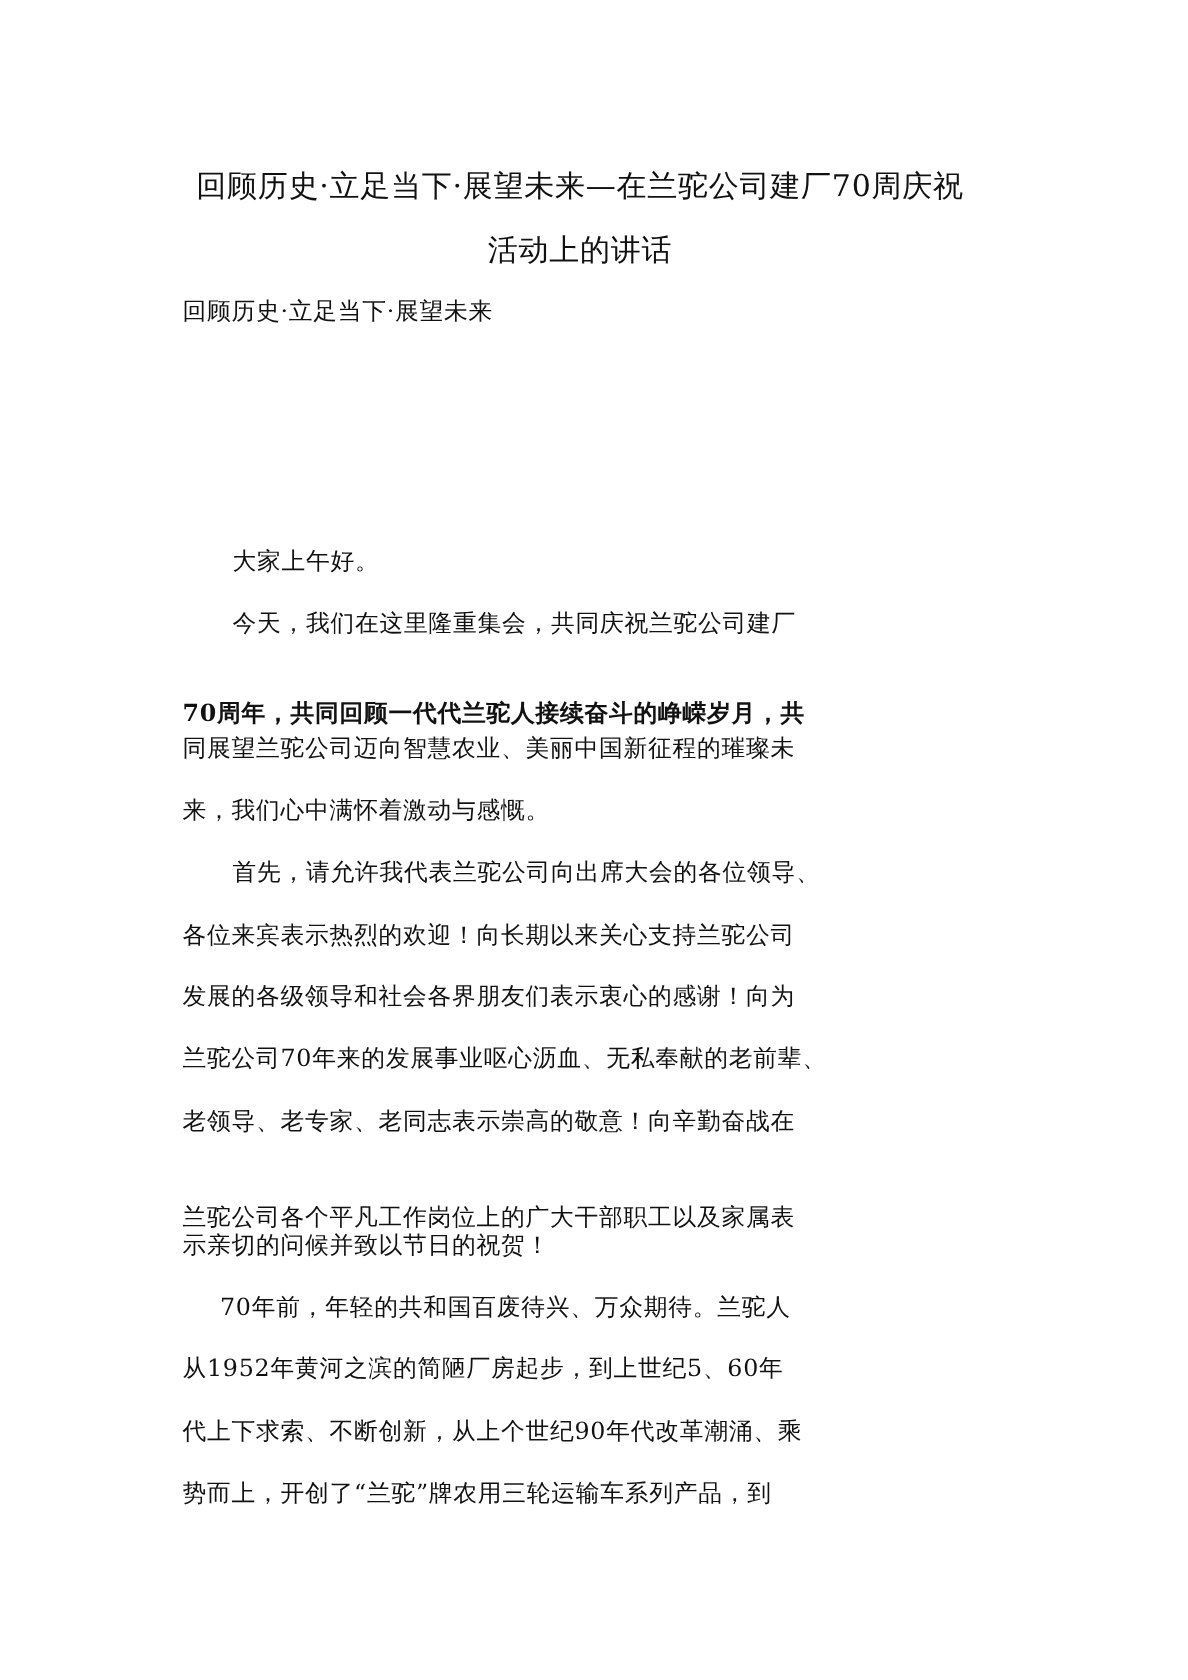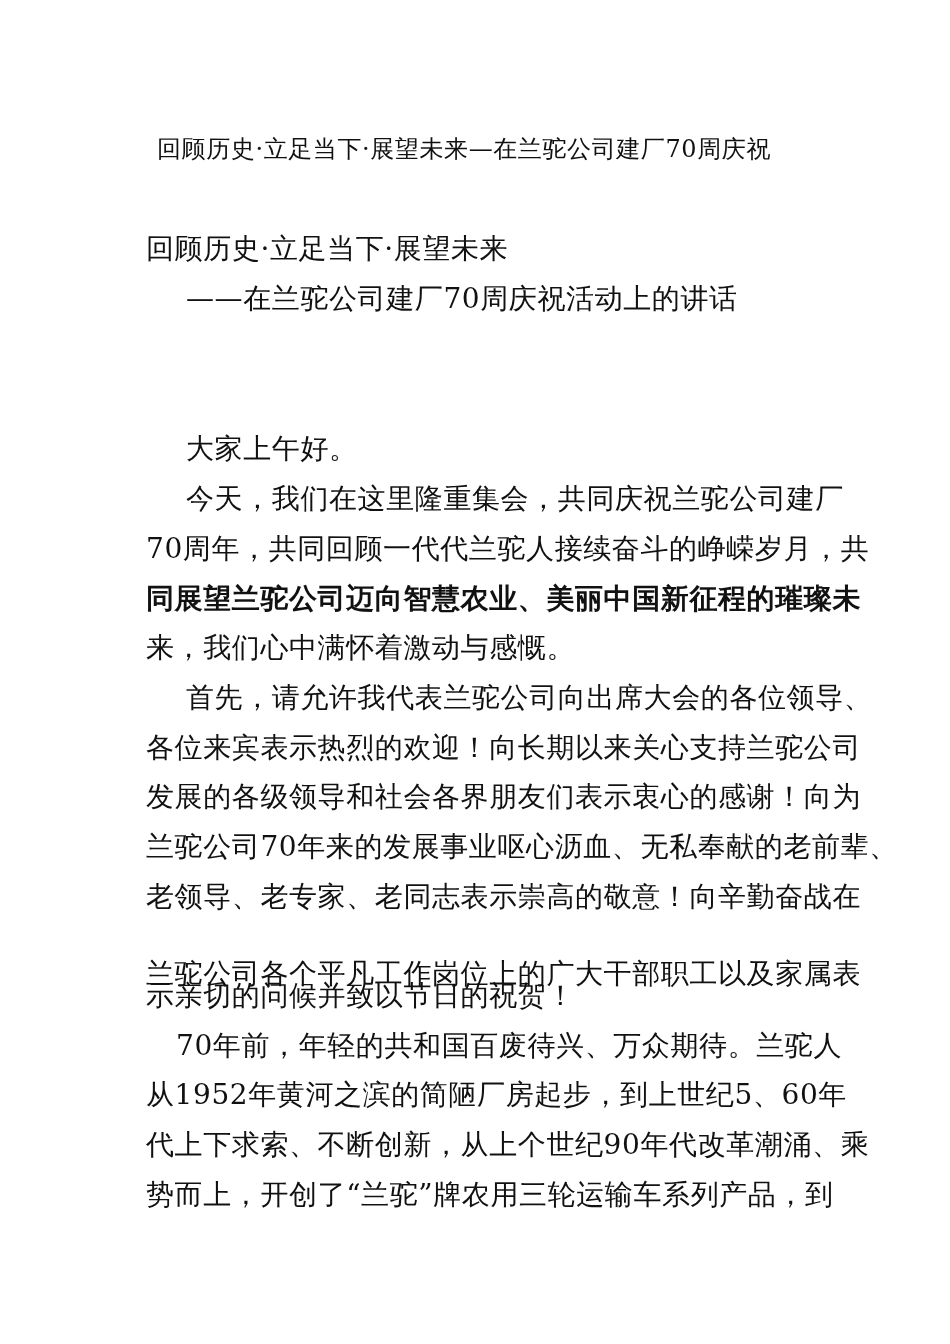--- a/index.html
+++ b/index.html
@@ -1,35 +1,35 @@
 <!DOCTYPE html>
 <html><head>
 <meta charset="utf-8">
 <style>
   html, body { margin: 0; padding: 0; background: #ffffff; }
   body { width: 950px; height: 1344px; position: relative; overflow: hidden;
          font-family: "DejaVu Serif", "Liberation Serif", serif; color: #111111; }
   .page { position: absolute; left: 0; top: 0; width: 950px; height: 1344px; background: #fff; }
-  .line { position: absolute; left: 146px; font-size: 28px; line-height: 30px; white-space: nowrap; letter-spacing: 0.6px; }
+  .line { position: absolute; left: 146px; font-size: 19px; line-height: 30px; white-space: nowrap; letter-spacing: 0.6px; }
   .title { left: 0; width: 928px; text-align: center; font-size: 24px; }
 </style>
 </head>
 <body>
 
 <div class="page">
   <div class="line title" style="top:134px;">回顾历史·立足当下·展望未来—在兰驼公司建厂70周庆祝</div>
+  <div class="line title" style="top:185px;">活动上的讲话</div>
 
   <div class="line" style="top:234px;">回顾历史·立足当下·展望未来</div>
-  <div class="line" style="top:284px; left:186px;">——在兰驼公司建厂70周庆祝活动上的讲话</div>
   <div class="line" style="top:434px; left:186px;">大家上午好。</div>
 
   <div>
     <div class="line" style="top:484px; left:186px;"> 今天，我们在这里隆重集会，共同庆祝兰驼公司建厂</div>
-    <div class="line" style="top:534px;">70周年，共同回顾一代代兰驼人接续奋斗的峥嵘岁月，共</div>
-    <div class="line" style="top:584px;font-weight:bold;">同展望兰驼公司迈向智慧农业、美丽中国新征程的璀璨未</div>
+    <div class="line" style="top:556px;font-weight:bold;">70周年，共同回顾一代代兰驼人接续奋斗的峥嵘岁月，共</div>
+    <div class="line" style="top:584px;">同展望兰驼公司迈向智慧农业、美丽中国新征程的璀璨未</div>
     <div class="line" style="top:633px;">来，我们心中满怀着激动与感慨。</div>
   </div>
 
   <div>
     <div class="line" style="top:683px; left:186px;">首先，请允许我代表兰驼公司向出席大会的各位领导、</div>
     <div class="line" style="top:733px;">各位来宾表示热烈的欢迎！向长期以来关心支持兰驼公司</div>
     <div class="line" style="top:782px;">发展的各级领导和社会各界朋友们表示衷心的感谢！向为</div>
     <div class="line" style="top:832px;">兰驼公司70年来的发展事业呕心沥血、无私奉献的老前辈、</div>
     <div class="line" style="top:882px;">老领导、老专家、老同志表示崇高的敬意！向辛勤奋战在</div>
     <div class="line" style="top:945px;margin-top:14px;">兰驼公司各个平凡工作岗位上的广大干部职工以及家属表</div>

